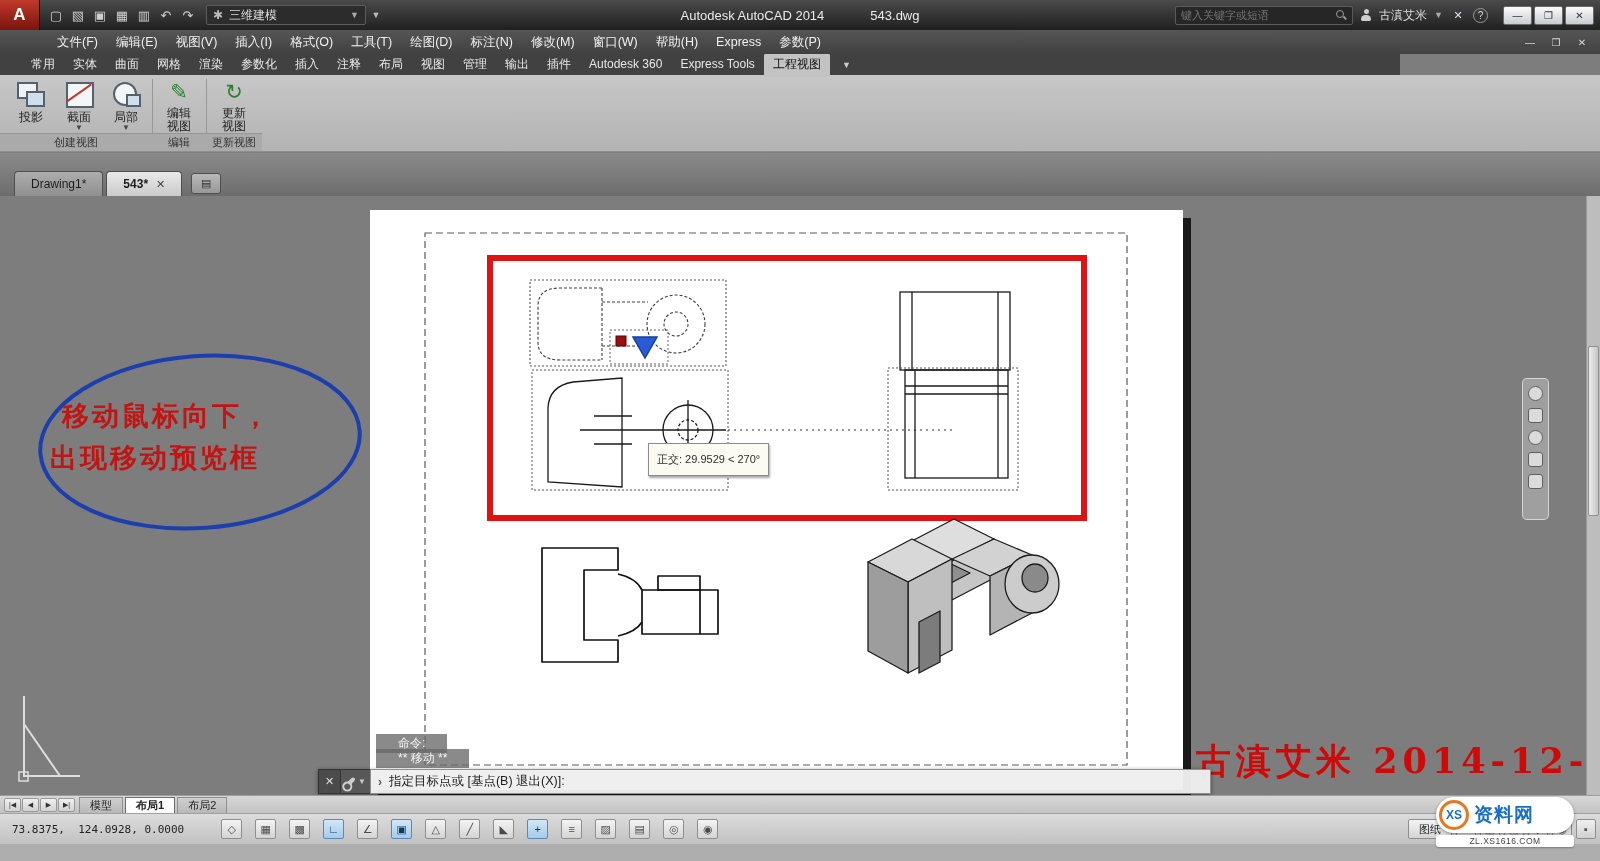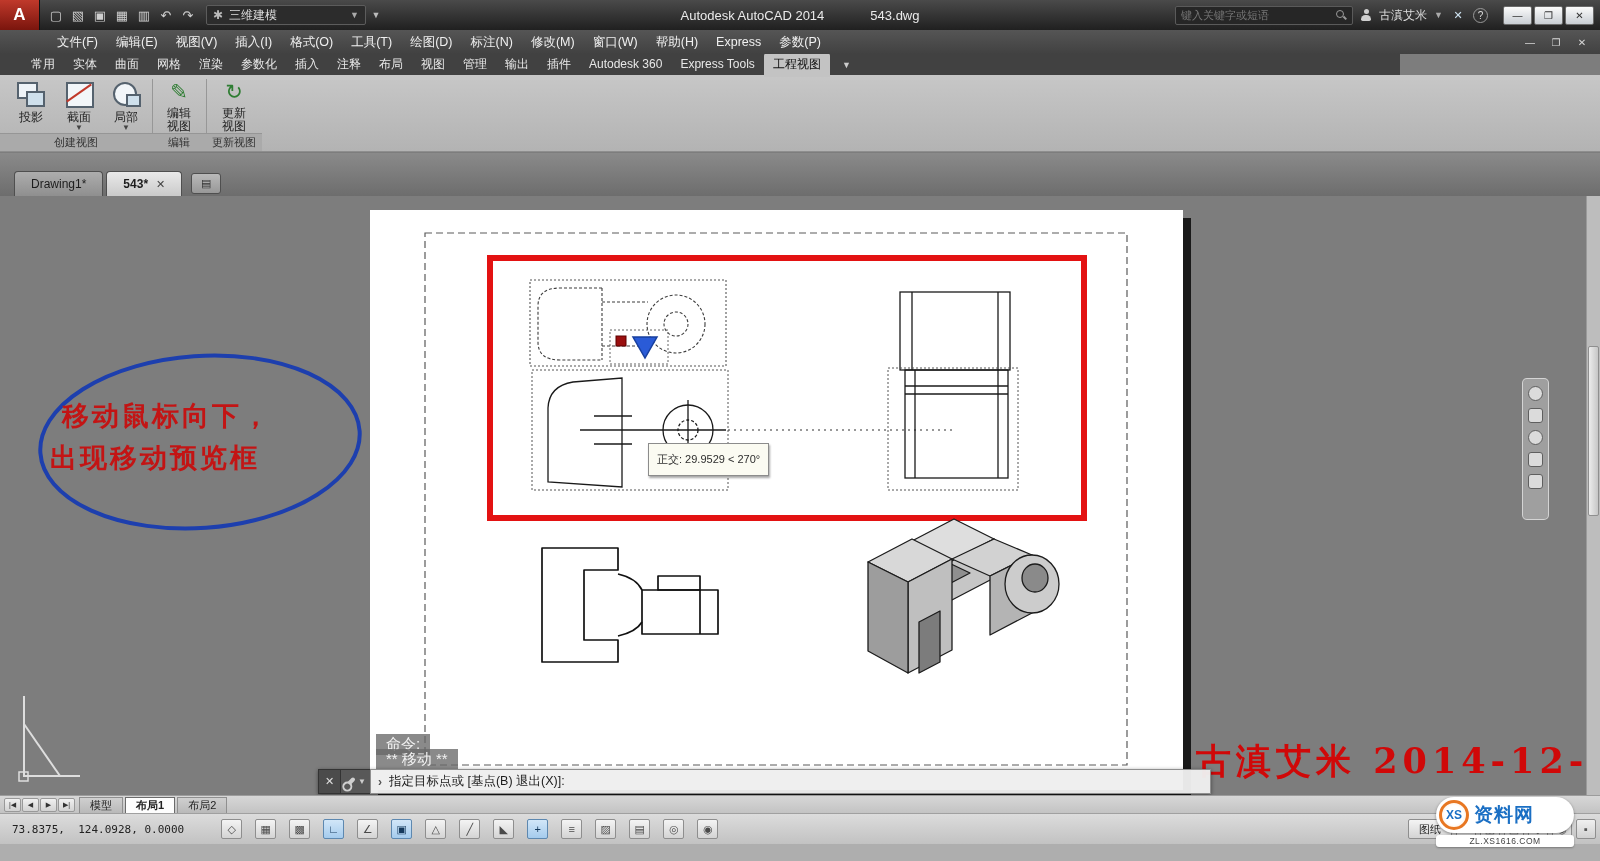--- a/index.html
+++ b/index.html
@@ -79,21 +79,21 @@
 
   
   .canvas{position:absolute;left:0;top:196px;width:1600px;height:599px;background:#7d7d7d;overflow:hidden}
   .paper{position:absolute;left:370px;top:14px;width:813px;height:580px;background:#fff;box-shadow:8px 8px 0 #191919}
   .paper svg{position:absolute;left:0;top:0}
   .tooltip{position:absolute;left:648px;top:247px;padding:8px 8px;background:#fbfbf2;border:1px solid #8c8c8c;
     font-size:11px;color:#2e2e2e;box-shadow:1px 2px 2px rgba(0,0,0,.35);white-space:nowrap}
   .note-ellipse{position:absolute;left:18px;top:148px;pointer-events:none}
   .note-l1{position:absolute;left:62px;top:202px;font-size:27px;font-weight:bold;color:#c31414;letter-spacing:3px}
   .note-l2{position:absolute;left:50px;top:244px;font-size:27px;font-weight:bold;color:#c31414;letter-spacing:3px}
-  .cmd-ov{position:absolute;background:rgba(105,105,105,.78);color:#f2f2f2;font-size:15px;padding:1px 10px;white-space:pre}
+  .cmd-ov{position:absolute;background:rgba(105,105,105,.78);color:#f2f2f2;font-size:12px;padding:1px 22px;white-space:pre}
   .sig{position:absolute;left:1196px;top:542px;font-size:35px;color:#d00808;font-family:"DejaVu Serif",serif;font-weight:bold;letter-spacing:5px;white-space:nowrap}
   .navbar{position:absolute;left:1522px;top:182px;width:27px;height:142px;background:rgba(240,240,240,.3);
     border:1px solid rgba(255,255,255,.55);border-radius:5px;display:flex;flex-direction:column;align-items:center;gap:7px;padding-top:7px}
   .nav-ico{width:15px;height:15px;border:1px solid #5f5f5f;border-radius:3px;background:rgba(252,252,252,.65)}
   .nav-ico.round{border-radius:50%}
   .vscroll{position:absolute;right:0;top:0;width:14px;height:599px;background:#bdbdbd;border-left:1px solid #9a9a9a}
   .vthumb{position:absolute;left:1px;top:150px;width:11px;height:170px;background:linear-gradient(90deg,#ececec,#c6c6c6);border:1px solid #8f8f8f;border-radius:2px}
   .ucs{position:absolute;left:12px;top:492px}
 
   

